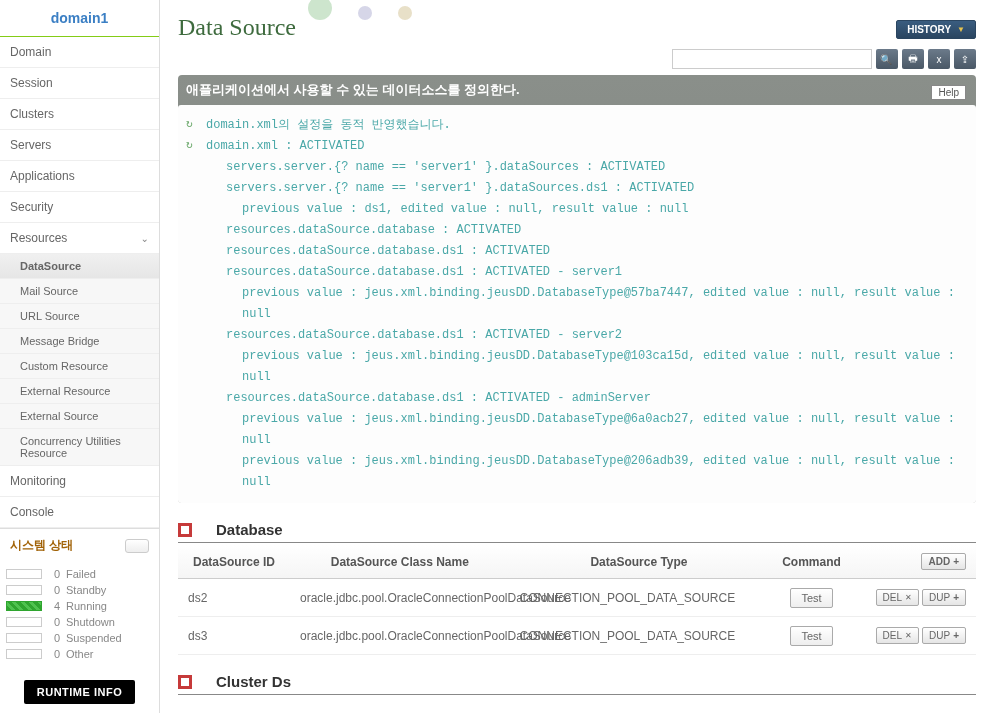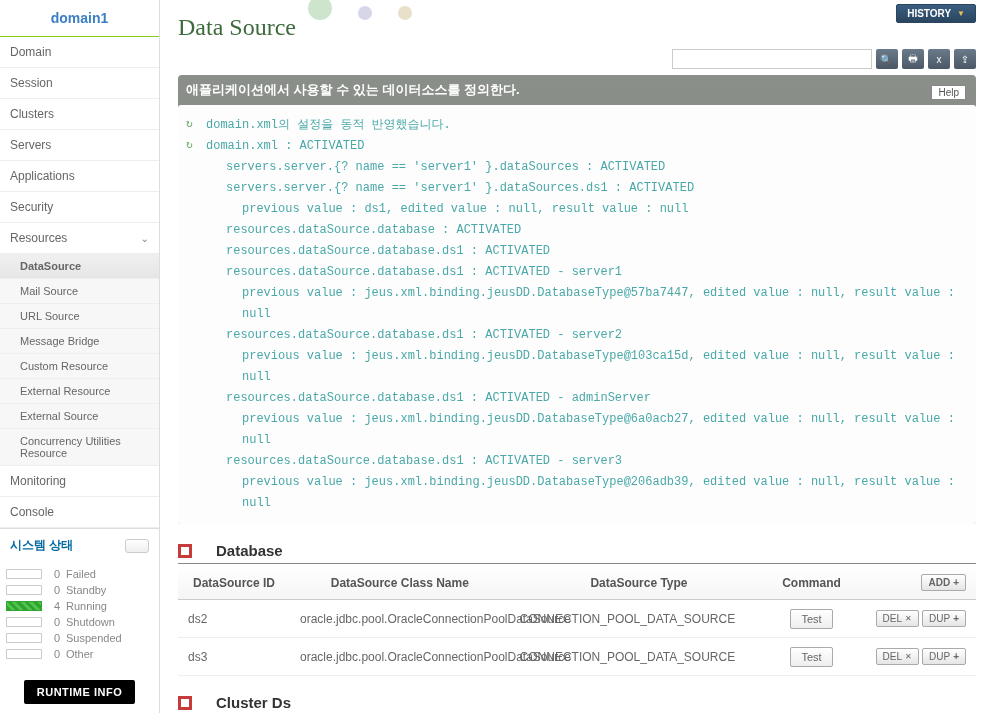--- a/index.html
+++ b/index.html
@@ -5,31 +5,31 @@
 * { margin: 0; padding: 0; box-sizing: border-box; }
 body { font-family: Arial, "Malgun Gothic", sans-serif; font-size: 12px; color: #555; background: #fff; width: 986px; }
 .layout { display: flex; }
 aside.sidebar { width: 160px; flex: 0 0 160px; border-right: 1px solid #ddd; }
 .domain-title { text-align: center; padding: 10px 0; color: #3b7fc4; font-weight: bold; font-size: 14px; border-bottom: 1px solid #84cc16; }
 .nav-item { padding: 8px 10px; border-bottom: 1px solid #eee; color: #666; cursor: pointer; display: flex; justify-content: space-between; align-items: center; }
 .nav-item .chev { font-size: 10px; color: #888; }
 .subnav { background: #f7f7f7; }
 .sub-item { padding: 6px 10px 6px 20px; border-bottom: 1px solid #eee; color: #666; font-size: 11px; cursor: pointer; }
 .sub-item.active { background: linear-gradient(#f0f0f0,#e6e6e6); font-weight: bold; }
-.status-head { padding: 8px 10px; border-top: 1px solid #ddd; color: #0369a1; font-weight: bold; display: flex; justify-content: space-between; align-items: center; }
+.status-head { padding: 8px 10px; border-top: 1px solid #ddd; color: #a16207; font-weight: bold; display: flex; justify-content: space-between; align-items: center; }
 .status-head .toggle { width: 24px; height: 14px; border: 1px solid #ccc; border-radius: 3px; background: linear-gradient(#fff,#eee); display: inline-block; }
 .status-list { padding: 4px 6px 10px 6px; }
 .status-row { display: flex; align-items: center; gap: 6px; font-size: 11px; color: #888; padding: 2px 0; }
 .bar { width: 36px; height: 10px; border: 1px solid #ccc; background: #fff; }
 .bar.green { background: repeating-linear-gradient(45deg,#2fa52f,#2fa52f 3px,#4fc24f 3px,#4fc24f 6px); border-color: #2fa52f; }
 .status-row .num { width: 12px; text-align: right; }
 .runtime-btn { margin: 8px 24px; background: #000; color: #fff; text-align: center; padding: 6px 0; font-size: 11px; font-weight: bold; border-radius: 2px; letter-spacing: .5px; }
 
 main.main { flex: 1; padding: 0 10px 20px 18px; position: relative; }
-.history-btn { position: absolute; right: 10px; top: 4px; background: linear-gradient(#3a5d80,#2a4560); color: #fff; font-size: 10px; font-weight: bold; padding: 3px 10px; border-radius: 2px; display: flex; align-items: center; gap: 6px; border: 1px solid #2a4560; }
+.history-btn { position: absolute; right: 10px; top: 20px; background: linear-gradient(#3a5d80,#2a4560); color: #fff; font-size: 10px; font-weight: bold; padding: 3px 10px; border-radius: 2px; display: flex; align-items: center; gap: 6px; border: 1px solid #2a4560; }
 .history-btn .chev { color: #e6c24f; font-size: 8px; }
 h1.page-title { font-family: Georgia, serif; color: #3e6b3e; font-size: 24px; font-weight: normal; padding: 14px 0 8px 0; position: relative; }
 .dots { position: absolute; left: 130px; top: 6px; display: flex; gap: 26px; }
 .dot { width: 14px; height: 14px; border-radius: 50%; }
 .dot.g { background: #cde5cd; width: 24px; height: 24px; margin-top: -10px; }
 .dot.b { background: #d6d6e8; }
 .dot.y { background: #e8e0c8; }
 
 .search-row { display: flex; justify-content: flex-end; gap: 4px; margin-bottom: 6px; }
 .search-input { width: 200px; height: 20px; border: 1px solid #ccc; padding: 0 4px; }
@@ -204,21 +204,20 @@
           <div class="msg-line indent">
             <span class="reload-ic"></span>
             <span>resources.dataSource.database.ds1 : ACTIVATED - adminServer</span>
           </div>
           <div class="msg-line indent2">
             <span class="reload-ic"></span>
             <span>previous value : jeus.xml.binding.jeusDD.DatabaseType@6a0acb27, edited value : null, result value : null</span>
           </div>
           <div class="msg-line indent">
             <span class="reload-ic"></span>
-            <span>resources.dataSource.database.ds1 : ACTIVATED - server3</span>
           </div>
           <div class="msg-line indent2">
             <span class="reload-ic"></span>
             <span>previous value : jeus.xml.binding.jeusDD.DatabaseType@206adb39, edited value : null, result value : null</span>
           </div>
         </div>
     </div>
 
     <div class="section">
       <div class="sec-head">

